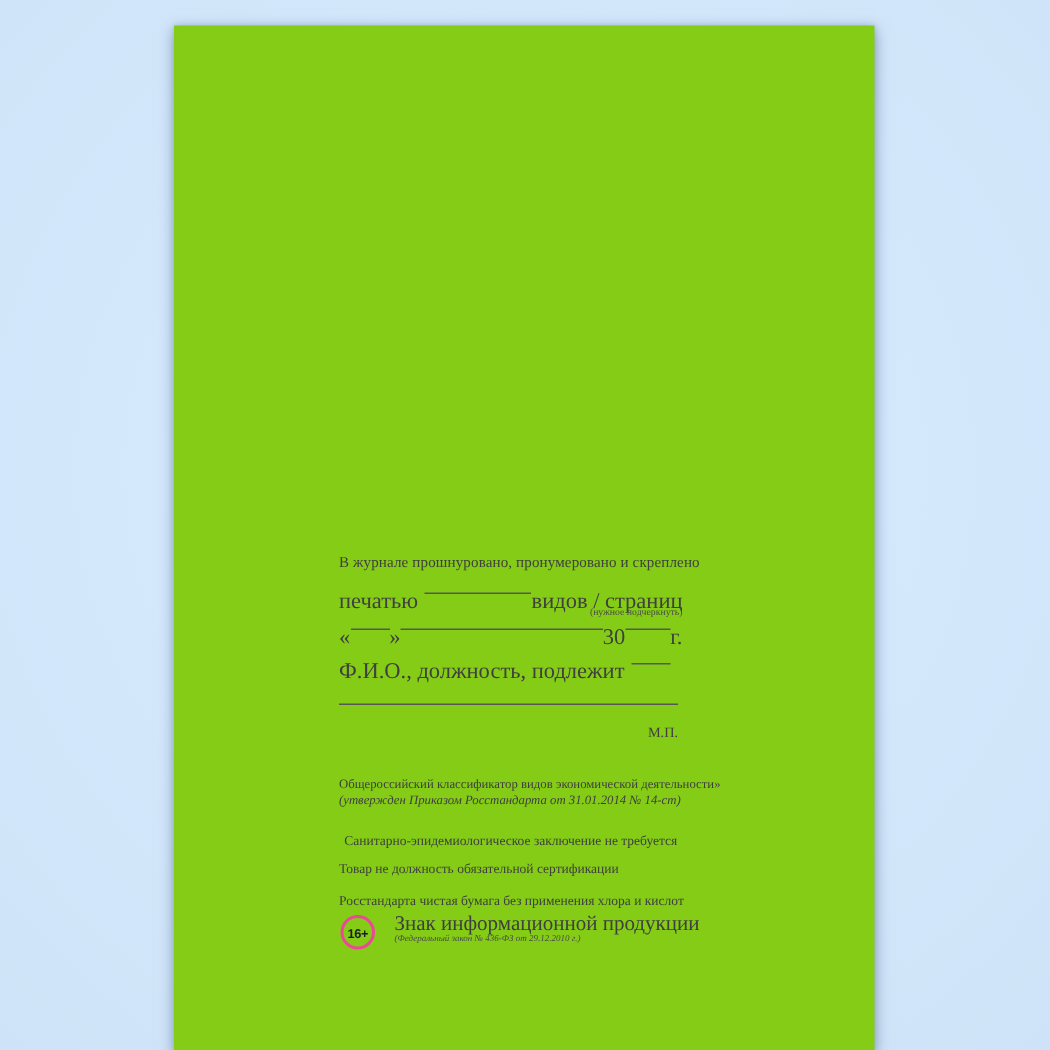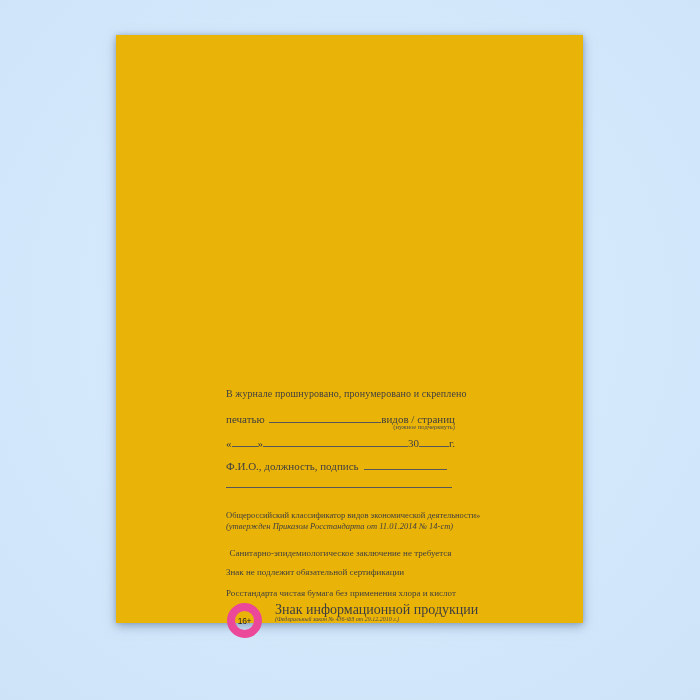--- a/index.html
+++ b/index.html
@@ -2,53 +2,53 @@
 <html><head>
 <meta charset="utf-8">
 <style>
   html, body { margin: 0; padding: 0; }
   body {
     width: 700px; height: 700px; position: relative; overflow: hidden;
     background: radial-gradient(circle at 50% 45%, #d9ecfe 0%, #d4e8fc 55%, #cfe3f8 100%);
     font-family: "Liberation Serif", "DejaVu Serif", serif;
   }
   .page {
-    position: absolute; left: 116px; top: 35px; width: 467px; height: 588px;
-    background: #eab308;
+    position: absolute; left: 116px; top: 17px; width: 467px; height: 684px;
+    background: #84cc16;
     box-shadow: 0 3px 10px rgba(96,126,158,0.62), 0 0 4px rgba(96,126,158,0.35);
   }
   .content {
     position: absolute; left: 110px; top: 352px; width: 229px;
     color: #3f3f3f;
   }
   .cert-line { font-size: 10px; line-height: 13px; letter-spacing: 0.1px; white-space: nowrap; }
-  .row { display: flex; align-items: flex-end; font-size: 11px; line-height: 12px; white-space: nowrap; }
+  .row { display: flex; font-size: 15px; line-height: 12px; white-space: nowrap; }
   .blank { flex: 1 1 auto; border-bottom: 1px solid #575757; margin-bottom: 2px; height: 0; }
   .blank.fixed { flex: 0 0 auto; }
   .seal-row { margin-top: 13px; }
   .seal-row .blank { margin-left: 4px; }
   .hint { margin-top: -2px; font-size: 6.5px; line-height: 8px; text-align: right; color: #4a4a4a; }
   .date-row { margin-top: 6px; }
   .fio-row { margin-top: 11px; }
   .fio-row .blank { margin-left: 5px; margin-right: 8px; }
   .solid-line { margin-top: 15px; margin-right: 3px; border-bottom: 1px solid #575757; height: 0; }
   .stamp { margin-top: 13px; font-size: 9.5px; line-height: 12px; text-align: right; padding-right: 3px; }
   .para { margin-top: 22px; }
   .para .p1 { font-size: 9px;  line-height: 10.5px; white-space: nowrap; }
   .para .p2 { font-size: 8.5px; line-height: 10.5px; white-space: nowrap; text-align: right; }
   .para .p3 { font-size: 8.5px; line-height: 10.5px; font-style: italic; white-space: nowrap; }
   .note1 { margin-top: 16px; font-size: 9px; line-height: 12px; white-space: nowrap; text-align: center; }
   .note2 { margin-top: 7px;  font-size: 9px; line-height: 12px; white-space: nowrap; }
   .note3 { margin-top: 9px;  font-size: 9px; line-height: 12px; white-space: nowrap; }
   .agemark-row { margin-top: 4px; display: flex; align-items: flex-start; }
   .age-badge {
-    flex: 0 0 auto; width: 19px; height: 19px; border: 8px solid #ec4899; border-radius: 50%;
+    flex: 0 0 auto; width: 19px; height: 19px; border: 2px solid #ec4899; border-radius: 50%;
     display: flex; align-items: center; justify-content: center;
     font-family: "Liberation Sans", "DejaVu Sans", sans-serif;
-    font-weight: normal; font-size: 8.5px; color: #1e1e1e; letter-spacing: -0.3px;
+    font-weight: bold; font-size: 8.5px; color: #1e1e1e; letter-spacing: -0.3px;
     margin-left: 1px;
   }
   .agemark-text { margin-left: 13px; padding-top: 2px; }
   .agemark-title { font-size: 14px; line-height: 10px; white-space: nowrap; }
   .agemark-law { font-size: 6px; line-height: 8px; font-style: italic; color: #4a4a4a; white-space: nowrap; }
 </style>
 </head>
 <body>
 
 <div class="page">
@@ -68,35 +68,36 @@
       <span>«</span>
       <span class="blank fixed" style="width:26px;"></span>
       <span>»</span>
       <span class="blank"></span>
       <span>30</span>
       <span class="blank fixed" style="width:30px;"></span>
       <span>г.</span>
     </div>
 
     <div class="row fio-row">
-      <span>Ф.И.О., должность, подпись</span>
+      <span>Ф.И.О., должность, подлежит</span>
       <span class="blank"></span>
     </div>
 
     <div class="solid-line"></div>
 
+    <div class="stamp">М.П.</div>
 
     <div class="para">
       <div class="p2">Общероссийский классификатор видов экономической деятельности»</div>
-      <div class="p3">(утвержден Приказом Росстандарта от 11.01.2014 № 14-ст)</div>
+      <div class="p3">(утвержден Приказом Росстандарта от 31.01.2014 № 14-ст)</div>
     </div>
 
     <div class="note1">Санитарно-эпидемиологическое заключение не требуется</div>
 
-    <div class="note2">Знак не подлежит обязательной сертификации</div>
+    <div class="note2">Товар не должность обязательной сертификации</div>
 
     <div class="note3">Росстандарта чистая бумага без применения хлора и кислот</div>
 
     <div class="agemark-row">
       <div class="age-badge">16+</div>
       <div class="agemark-text">
         <div class="agemark-title">Знак информационной продукции</div>
         <div class="agemark-law">(Федеральный закон № 436-ФЗ от 29.12.2010 г.)</div>
       </div>
     </div>

